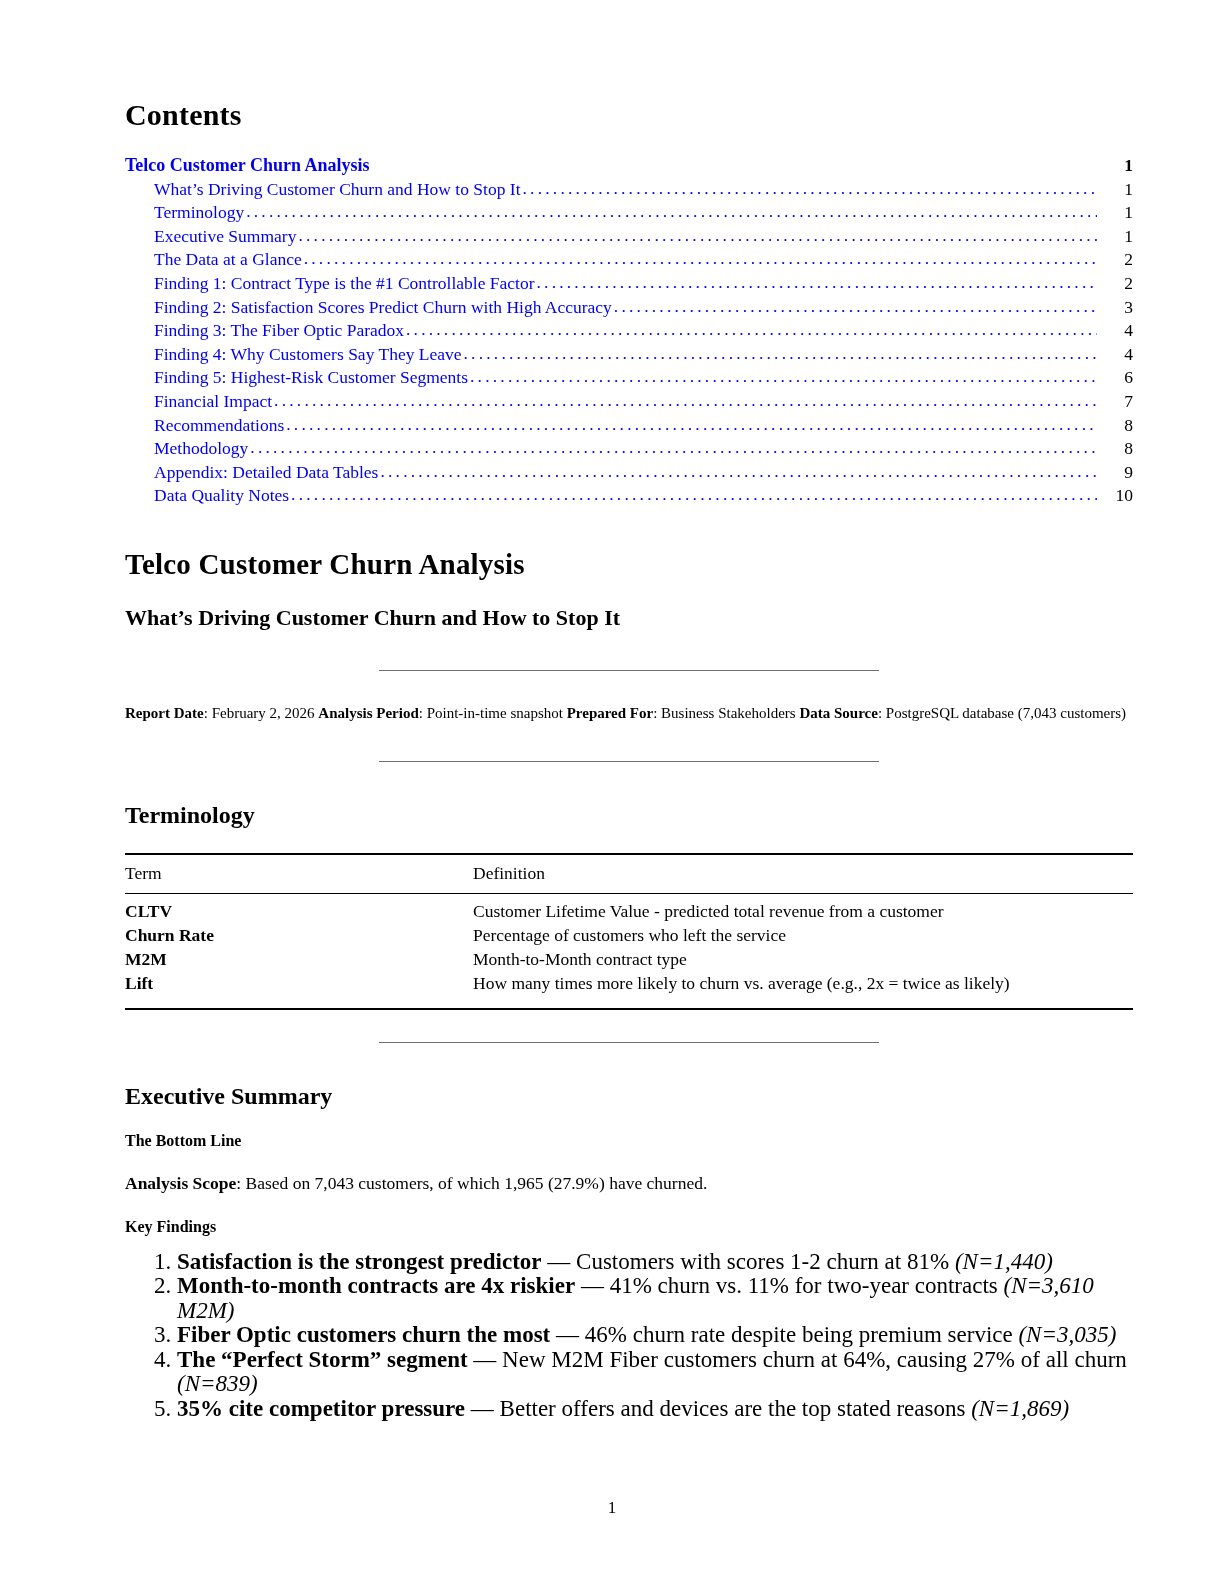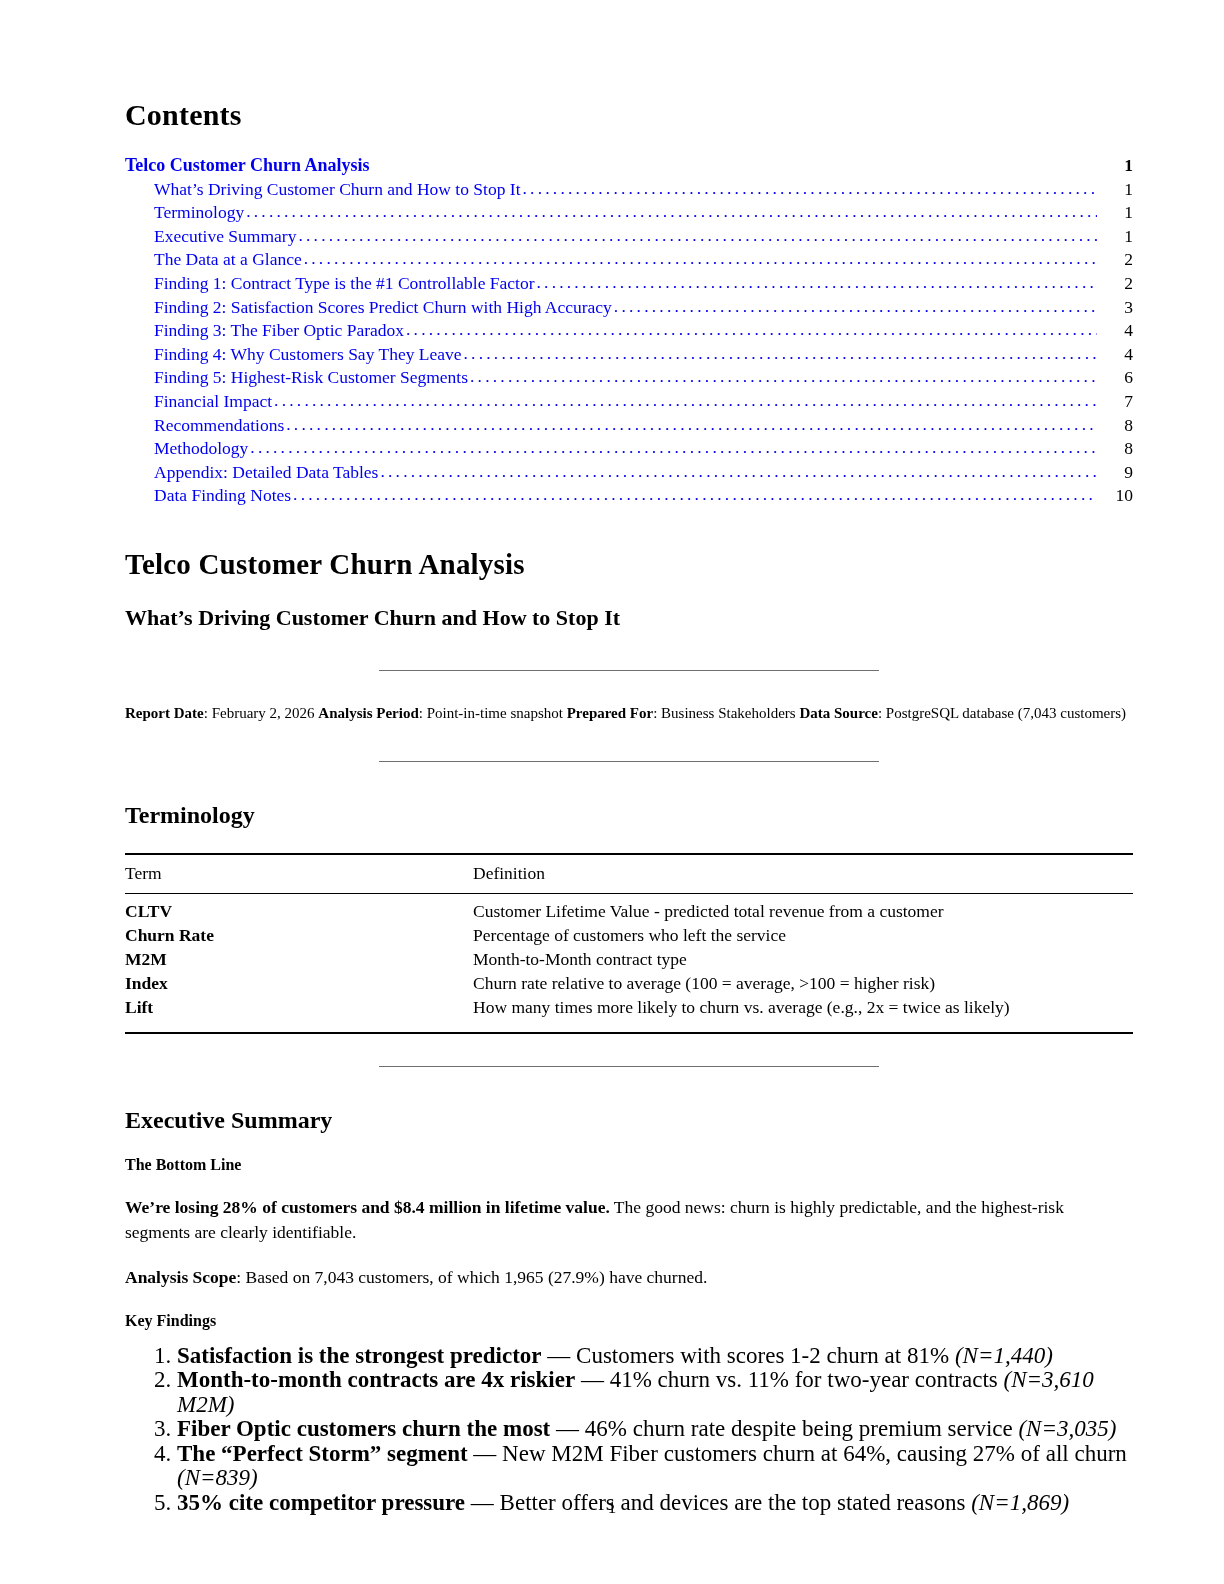--- a/index.html
+++ b/index.html
@@ -267,21 +267,21 @@
         <span class="toc-label">Methodology</span>
         <span class="toc-dots">.......................................................................................................................................................................................................</span>
         <span class="toc-page">8</span>
       </div>
       <div class="toc-row level2">
         <span class="toc-label">Appendix: Detailed Data Tables</span>
         <span class="toc-dots">.......................................................................................................................................................................................................</span>
         <span class="toc-page">9</span>
       </div>
       <div class="toc-row level2">
-        <span class="toc-label">Data Finding Notes</span>
+        <span class="toc-label">Data Quality Notes</span>
         <span class="toc-dots">.......................................................................................................................................................................................................</span>
         <span class="toc-page">10</span>
       </div>
     </div>
 
   <h1 class="doc-title">Telco Customer Churn Analysis</h1>
 
   <h2 class="doc-subtitle">What’s Driving Customer Churn and How to Stop It</h2>
 
   <div class="hrule-wrap">
@@ -313,41 +313,34 @@
         </tr>
         <tr>
           <td class="term-col">Churn Rate</td>
           <td>Percentage of customers who left the service</td>
         </tr>
         <tr>
           <td class="term-col">M2M</td>
           <td>Month-to-Month contract type</td>
         </tr>
         <tr>
-          <td class="term-col">Index</td>
-          <td>Churn rate relative to average (100 = average, &gt;100 = higher risk)</td>
-        </tr>
-        <tr>
           <td class="term-col">Lift</td>
           <td>How many times more likely to churn vs. average (e.g., 2x = twice as likely)</td>
         </tr>
       </tbody>
   </table>
 
   <div class="hrule-wrap">
     <hr class="hrule hrule-3">
   </div>
 
   <h2 class="section-heading">Executive Summary</h2>
 
   <h3 class="subsection-heading">The Bottom Line</h3>
 
-  <p class="body">
-    <b>We’re losing 28% of customers and $8.4 million in lifetime value.</b><span> The good news: churn is highly predictable, and the highest-risk segments are clearly identifiable.</span>
-  </p>
 
   <p class="body">
     <b>Analysis Scope</b><span>: Based on 7,043 customers, of which 1,965 (27.9%) have churned.</span>
   </p>
 
   <h3 class="subsection-heading">Key Findings</h3>
 
   <ol class="findings" id="findings-list">
       <li><b>Satisfaction is the strongest predictor</b><span> — Customers with scores 1-2 churn at 81% </span><i>(N=1,440)</i></li>
       <li><b>Month-to-month contracts are 4x riskier</b><span> — 41% churn vs. 11% for two-year contracts </span><i>(N=3,610 M2M)</i></li>

